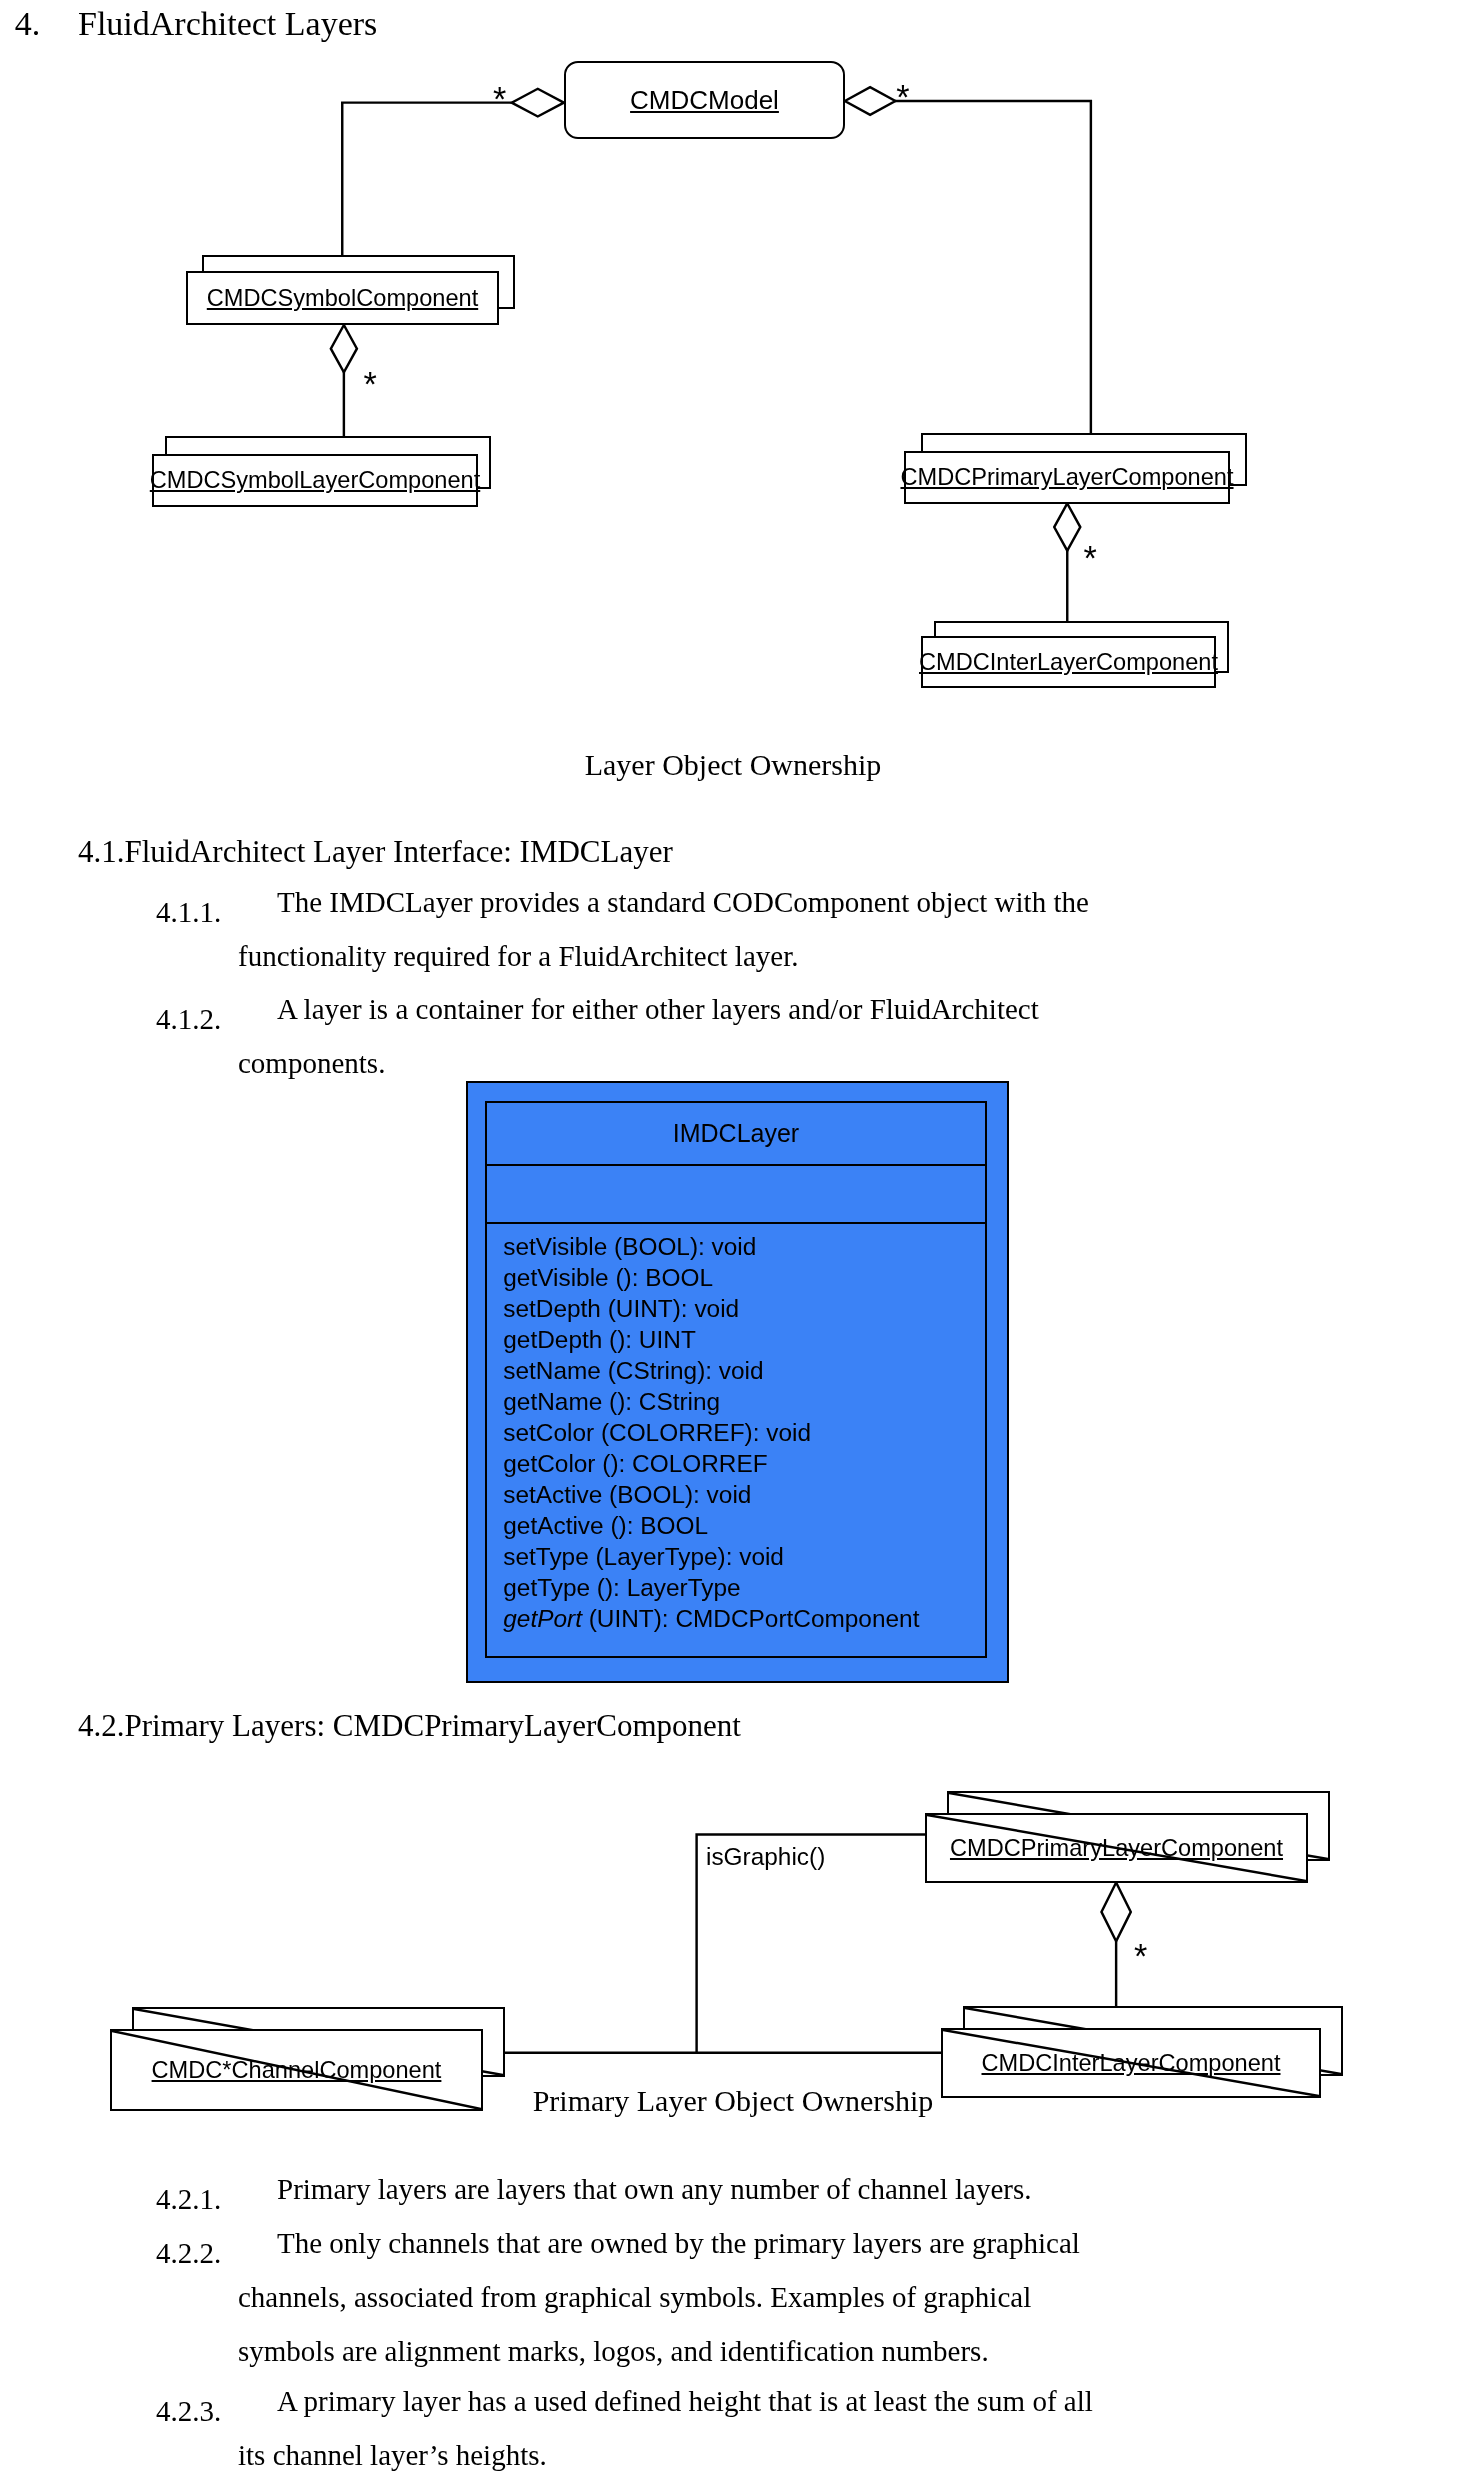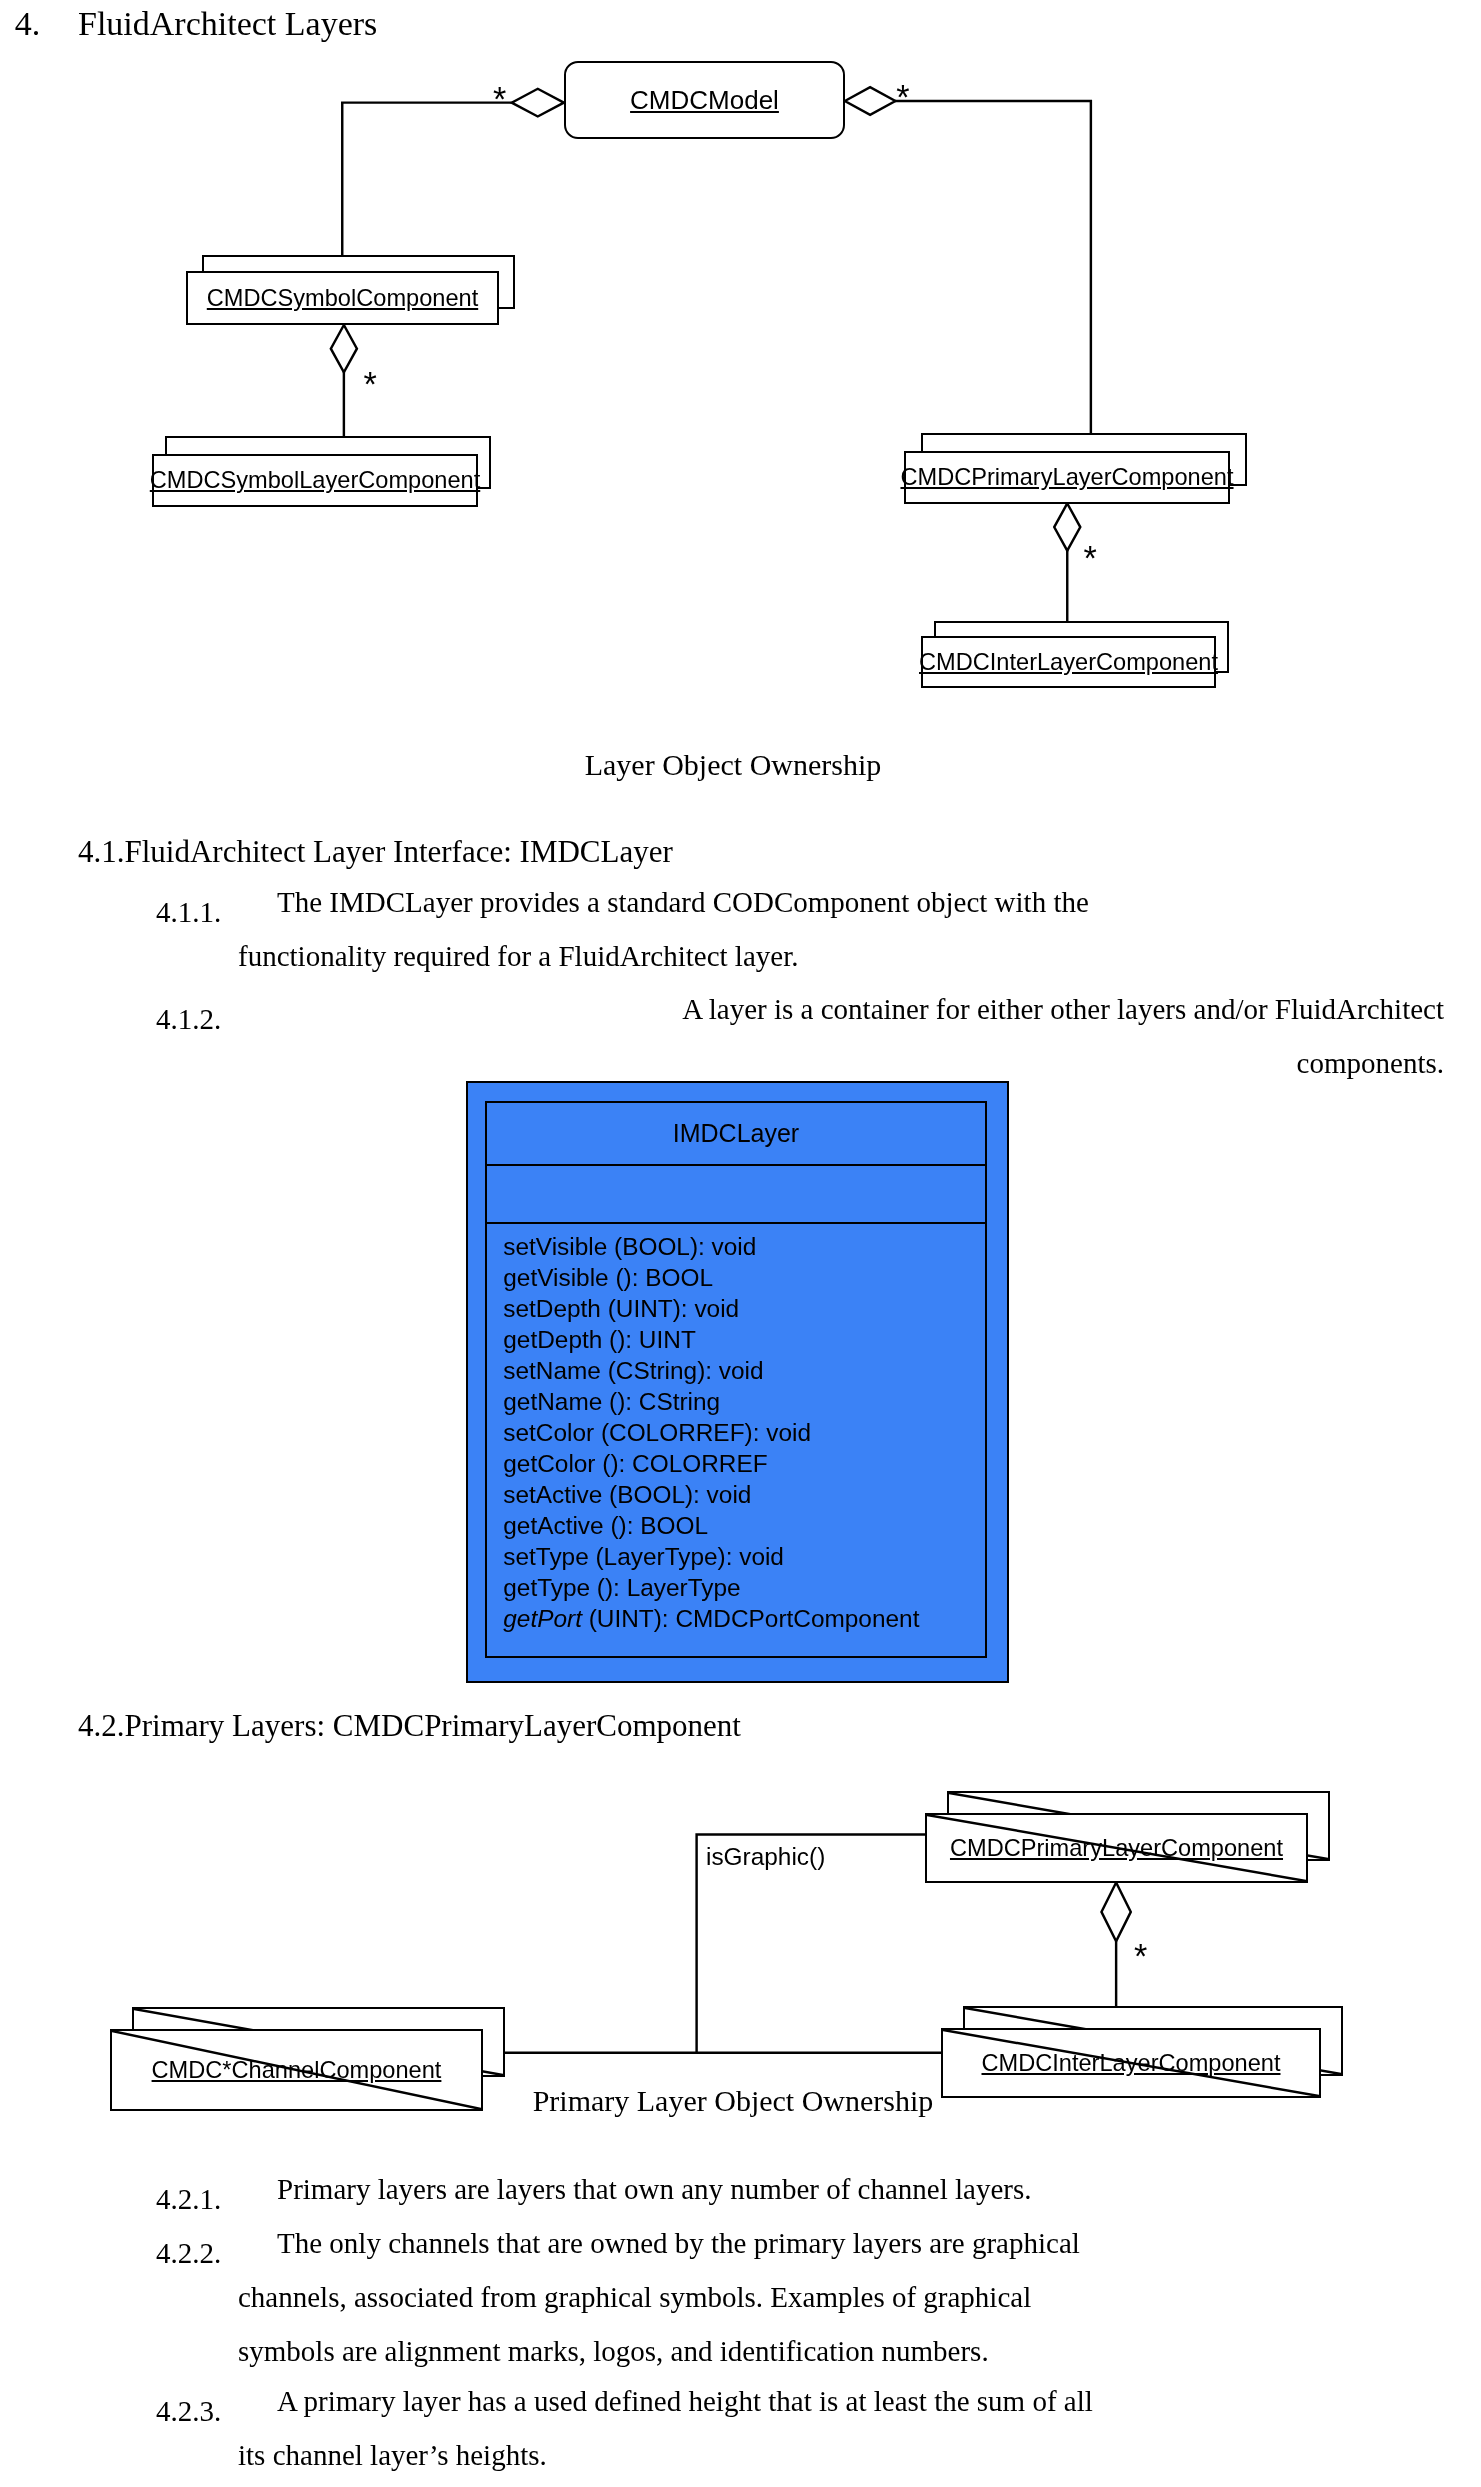--- a/index.html
+++ b/index.html
@@ -112,21 +112,21 @@
 
   <div class="sec-head" style="top:834px;">
     <span class="sh-num">4.1.</span><span>FluidArchitect Layer Interface: IMDCLayer</span>
   </div>
 
   <div class="item" style="top:880px;">
     <span class="num">4.1.1.</span>
     <div class="ln first">The IMDCLayer provides a standard CODComponent object with the</div>
     <div class="ln">functionality required for a FluidArchitect layer.</div>
   </div>
-  <div class="item" style="top:987px;text-align:right;">
+  <div class="item" style="top:987px;">
     <span class="num">4.1.2.</span>
     <div class="ln first">A layer is a container for either other layers and/or FluidArchitect</div>
     <div class="ln">components.</div>
   </div>
 
   <div class="imdc-outer">
     <div class="imdc-inner">
       <div class="imdc-title">IMDCLayer</div>
       <div class="imdc-attrs"></div>
       <div class="imdc-methods">

